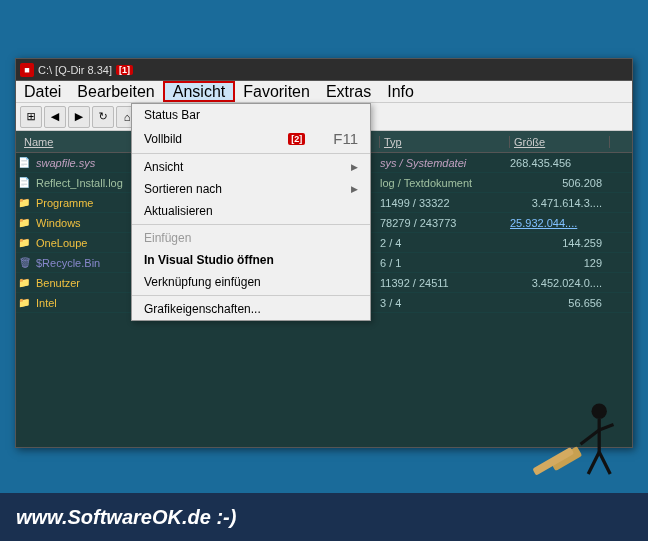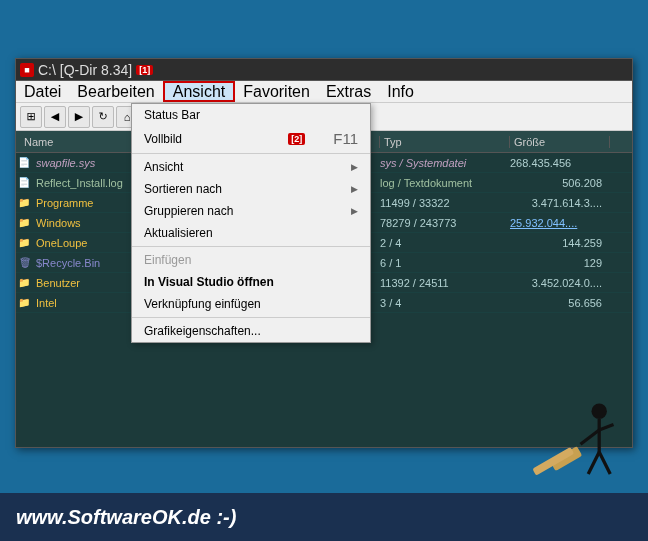--- a/index.html
+++ b/index.html
@@ -37,21 +37,21 @@
     }
     .title-bar-icon {
       width: 14px; height: 14px;
       background: #c00;
       border-radius: 2px;
       display: flex; align-items: center; justify-content: center;
       color: white; font-size: 9px; font-weight: bold;
     }
     .title-bar-text {
       color: #ddd;
-      font-size: 14px;
+      font-size: 11px;
     }
     .title-bar-badge {
       background: #c00;
       color: white;
       font-size: 9px;
       font-weight: bold;
       padding: 0 3px;
       border-radius: 2px;
     }
 
@@ -114,20 +114,21 @@
       height: 22px;
       align-items: center;
       border-bottom: 1px solid #555;
       color: #ccc;
       font-size: 11px;
       padding: 0 4px;
     }
     .file-header-cell {
       padding: 0 4px;
       border-right: 1px solid #555;
+      text-decoration: underline;
     }
 
     
     .file-list {
       background: #1c3a3a;
       overflow: hidden;
     }
     .file-row {
       display: grid;
       grid-template-columns: 200px 80px 80px 130px 100px;
@@ -367,23 +368,20 @@
         <span class="dropdown-shortcut">F11</span>
       </span>
     </div>
     <div class="dropdown-separator"></div>
     <div class="dropdown-item has-sub">
       <span>Ansicht</span>
     </div>
     <div class="dropdown-item has-sub">
       <span>Sortieren nach</span>
     </div>
-    <div class="dropdown-item has-sub">
-      <span>Gruppieren nach</span>
-    </div>
     <div class="dropdown-item">
       <span>Aktualisieren</span>
     </div>
     <div class="dropdown-separator"></div>
     <div class="dropdown-item disabled">
       <span>Einfügen</span>
     </div>
     <div class="dropdown-item bold">
       <span>In Visual Studio öffnen</span>
     </div>

